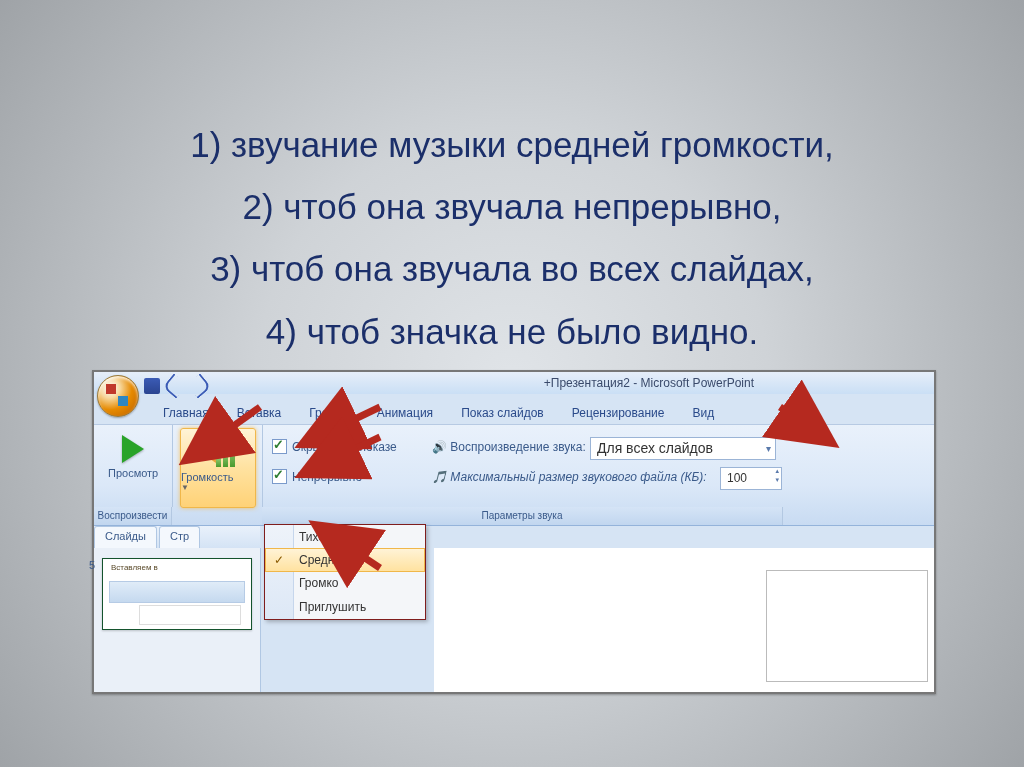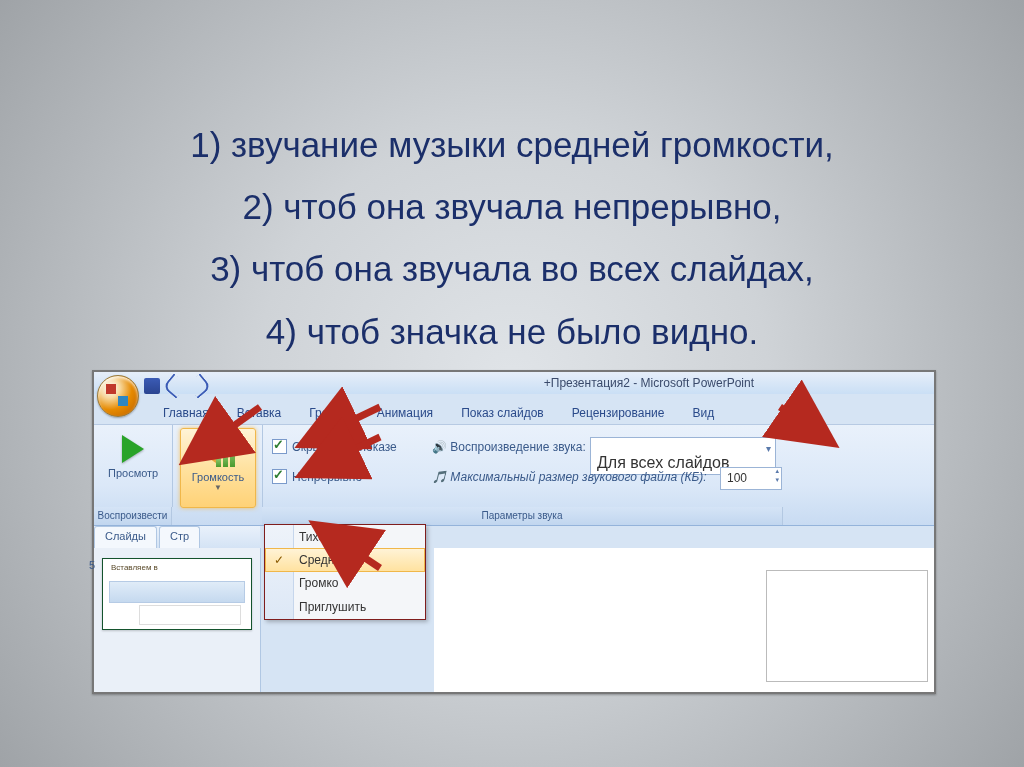--- a/index.html
+++ b/index.html
@@ -29,21 +29,21 @@
   
   .ribbon{position:absolute;left:0;top:52px;right:0;height:100px;background:linear-gradient(#e9f1fb,#dbe8f8 60%,#c8dbf2);border-top:1px solid #b7cae3;border-bottom:1px solid #94b3da;}
   .grp{position:absolute;top:0;bottom:18px;border-right:1px solid #b3c8e2;}
   .grp-label{position:absolute;bottom:-18px;height:18px;left:0;right:0;text-align:center;font-size:10px;color:#3a5a8a;background:linear-gradient(#d5e4f6,#c1d6ef);line-height:18px;border-right:1px solid #b3c8e2;}
   
   .g1{left:0;width:78px;}
   .playbtn{position:absolute;left:14px;top:6px;width:50px;height:54px;text-align:left;font-size:11px;color:#3a5a8a;}
   .tri{width:0;height:0;border-left:22px solid #29a329;border-top:14px solid transparent;border-bottom:14px solid transparent;margin:4px auto 4px;filter:drop-shadow(0 1px 1px rgba(0,0,0,.3));}
   
   .g2{left:78px;width:90px;}
-  .volbtn{position:absolute;left:8px;top:3px;width:74px;height:78px;border:1px solid #f0b74a;border-radius:3px;background:linear-gradient(#fff3d6,#ffe2a0 50%,#ffd277);box-shadow:0 0 4px rgba(255,180,40,.7);text-align:center;font-size:11px;color:#3a5a8a;}
+  .volbtn{position:absolute;left:8px;top:3px;width:74px;height:78px;border:1px solid #f0b74a;border-radius:3px;background:linear-gradient(#fff3d6,#ffe2a0 50%,#ffd277);box-shadow:0 0 4px rgba(255,180,40,.7);font-size:11px;color:#3a5a8a;}
   .volicon{width:40px;height:36px;margin:4px auto 2px;position:relative;}
   .speaker{position:absolute;left:0;top:6px;width:0;height:0;border-right:18px solid #e6a23c;border-top:12px solid transparent;border-bottom:12px solid transparent;}
   .bars{position:absolute;left:18px;bottom:2px;display:flex;gap:2px;align-items:flex-end;}
   .bars i{width:5px;background:linear-gradient(#9ed27a,#4a9a2e);display:block;}
   .bars i:nth-child(1){height:10px;}
   .bars i:nth-child(2){height:16px;}
   .bars i:nth-child(3){height:22px;}
   .volbtn .chev{font-size:8px;color:#666;}
   
   .menu{position:absolute;left:170px;top:152px;width:160px;background:#f4f6f9;border:1px solid #7f1d1d;box-shadow:2px 2px 4px rgba(0,0,0,.25);}
@@ -51,21 +51,21 @@
   .menu .mi{position:relative;padding:5px 8px 5px 34px;font-size:12px;color:#333;cursor:default;}
   .menu .mi.sel{background:linear-gradient(#fff3d6,#ffe2a0);border:1px solid #f0b74a;margin:-1px 0;padding:4px 7px 4px 33px;}
   .menu .mi.sel:before{content:"✓";position:absolute;left:8px;top:4px;color:#8a5a00;font-size:12px;}
   
   .chk-row{position:absolute;font-size:12px;color:#3a5a8a;display:flex;align-items:center;gap:5px;}
   .chk{width:13px;height:13px;border:1px solid #7a9acb;background:#fff;position:relative;}
   .chk.on:after{content:"✓";position:absolute;left:0;top:-3px;color:#2e7d32;font-size:13px;font-weight:bold;}
   .silhouette{width:15px;height:15px;display:inline-block;}
   
   .label{position:absolute;font-size:12px;color:#3a5a8a;}
-  .combo{position:absolute;height:20px;border:1px solid #9bb4d6;background:#fff;font-size:16px;color:#333;padding:16px 18px 0 6px;line-height:18px;}
+  .combo{position:absolute;height:20px;border:1px solid #9bb4d6;background:#fff;font-size:14px;color:#333;padding:1px 18px 0 6px;line-height:18px;}
   .combo:after{content:"▾";position:absolute;right:4px;top:2px;font-size:10px;color:#5a7aab;}
   .spin{position:absolute;height:20px;border:1px solid #9bb4d6;background:#fff;font-size:12px;color:#333;padding:1px 16px 0 6px;line-height:18px;width:38px;}
   .spin:after{content:"▴\A▾";white-space:pre;position:absolute;right:2px;top:-2px;font-size:7px;line-height:9px;color:#5a7aab;}
   
   .panebar{position:absolute;left:0;top:154px;height:22px;width:166px;background:linear-gradient(#e9f1fb,#d4e3f5);border-bottom:1px solid #b0c7e3;display:flex;}
   .panebar span{font-size:11px;color:#3a5a8a;padding:3px 10px;border:1px solid #b0c7e3;border-bottom:none;background:#f4f8fd;margin-right:2px;border-radius:3px 3px 0 0;}
   .thumbs{position:absolute;left:0;top:176px;width:166px;bottom:0;background:#eaf0f8;border-right:1px solid #b0c7e3;}
   .thumb{margin:10px 8px;border:1px solid #14532d;background:#fff;height:70px;position:relative;box-shadow:0 1px 2px rgba(0,0,0,.2);}
   .thumb:before{content:"5";position:absolute;left:-14px;top:0;font-size:11px;color:#3a5a8a;}
   .thumb-ui{position:absolute;left:6px;top:22px;right:6px;height:20px;background:linear-gradient(#e0ecf8,#c5d9ef);border:1px solid #b6cbe5;}

